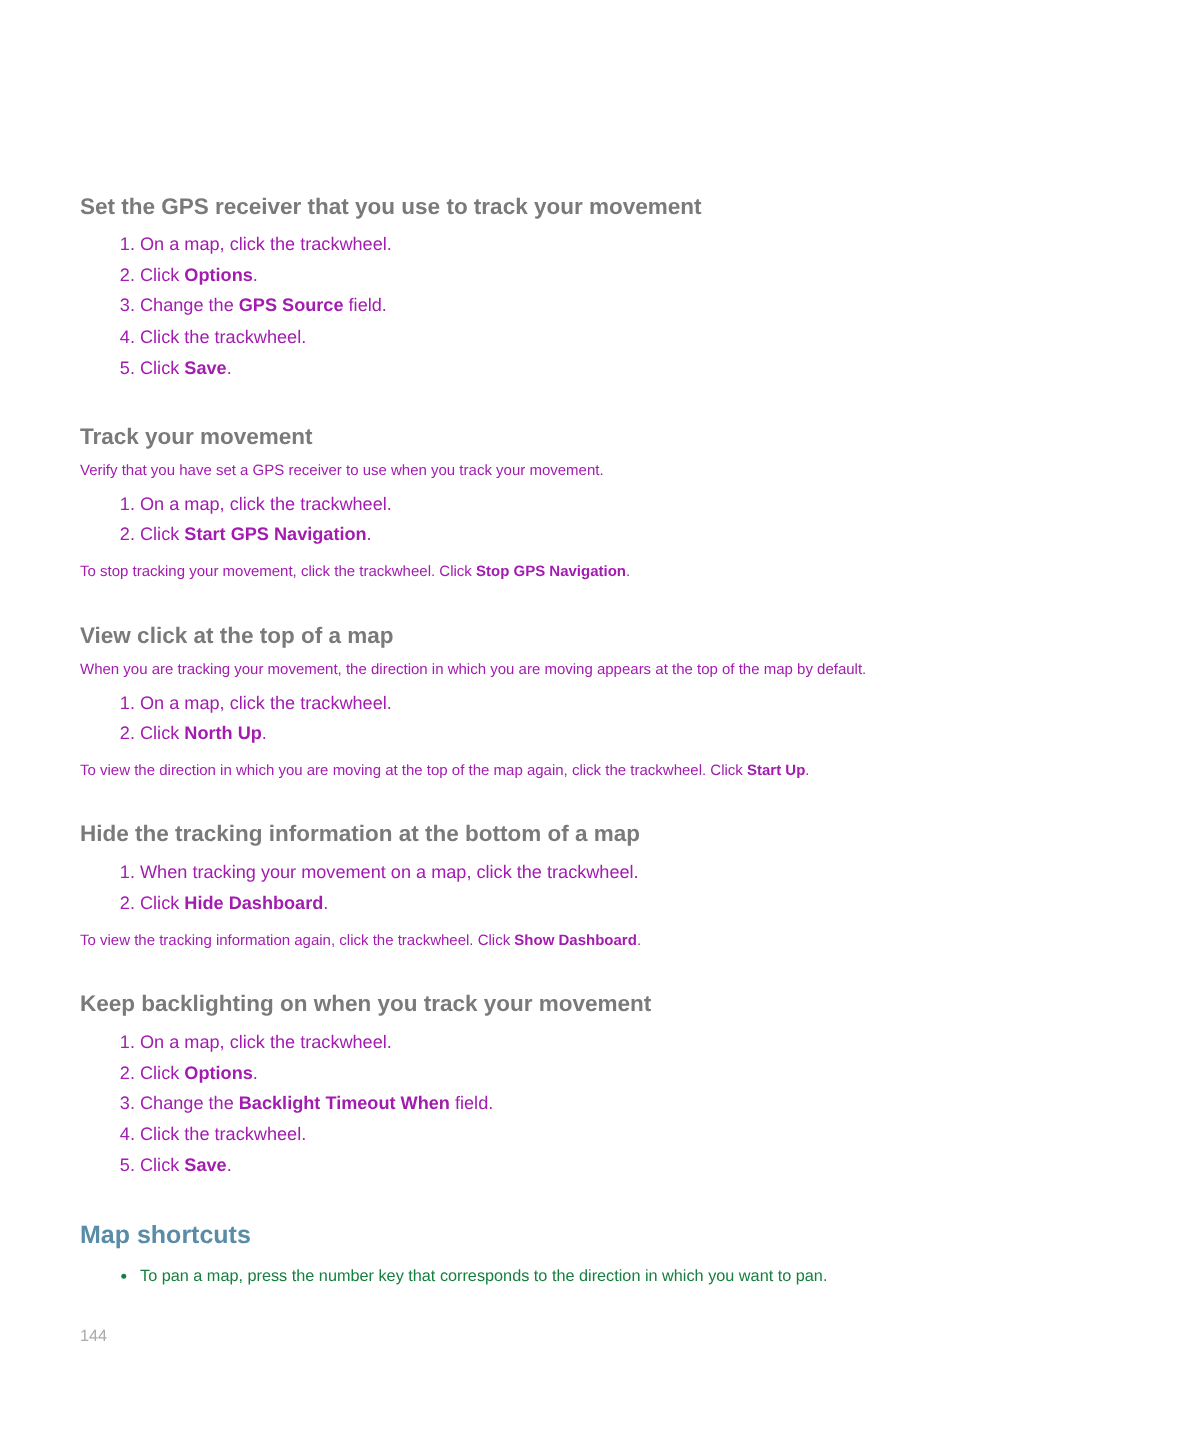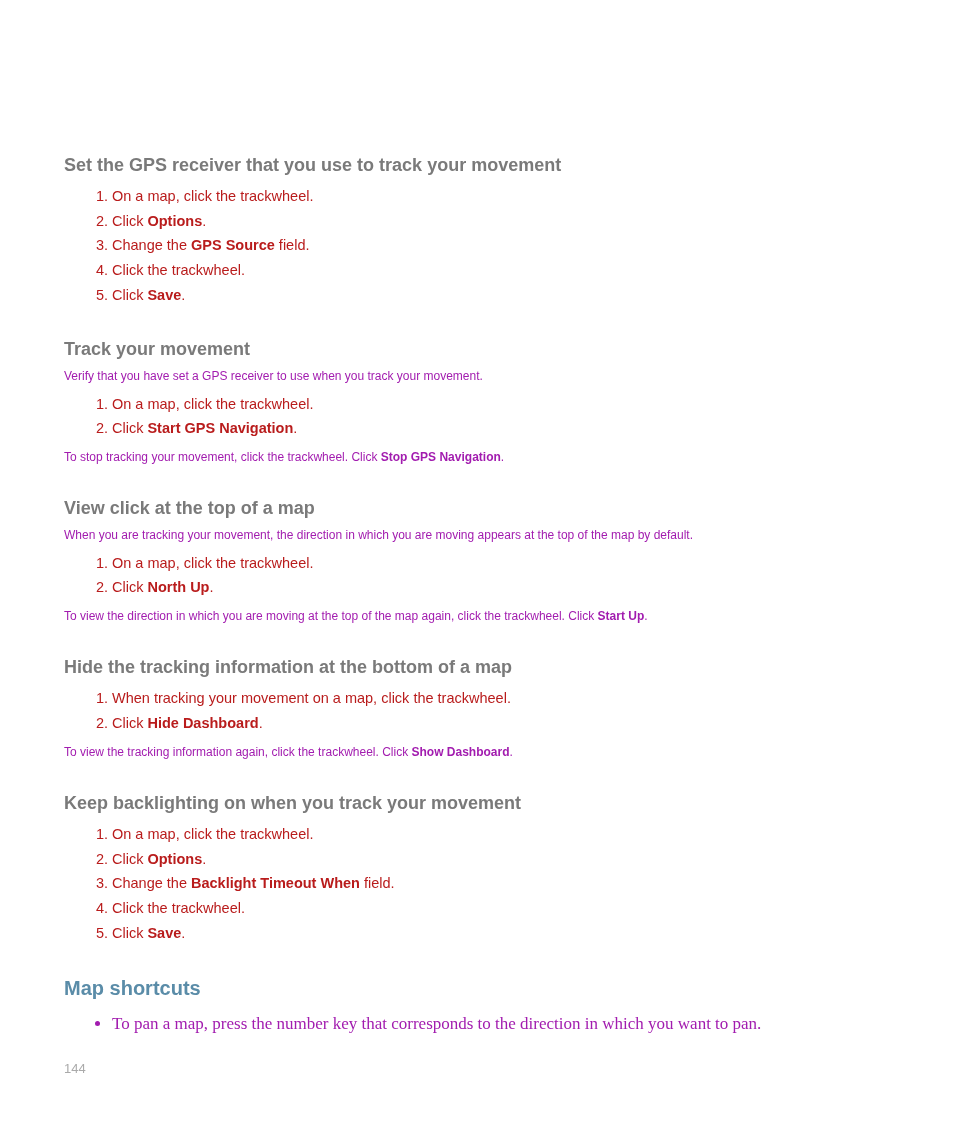--- a/index.html
+++ b/index.html
@@ -34,33 +34,32 @@
     font-size: 12px;
     line-height: 1.45;
     margin: 0 0 6px 0;
     color: #a21caf;
   }
   ol.steps {
     margin: 0 0 8px 0;
     padding-left: 48px;
     font-size: 14.5px;
     line-height: 1.7;
-    color: #b91c1c;
+    color: #a21caf;
   }
   ol.steps li {
     padding-left: 0;
   }
   ul.bullets {
     margin: 0 0 8px 0;
     padding-left: 48px;
-    font-size: 17px;
+    font-size: 13px;
     line-height: 1.7;
-    color: #a21caf;
+    color: #15803d;
     list-style-type: disc;
-    font-family: Liberation Serif, serif;
   }
   strong {
     font-weight: 700;
   }
   .section {
     margin-bottom: 32px;
   }
   .page-number {
     position: absolute;
     left: 64px;

